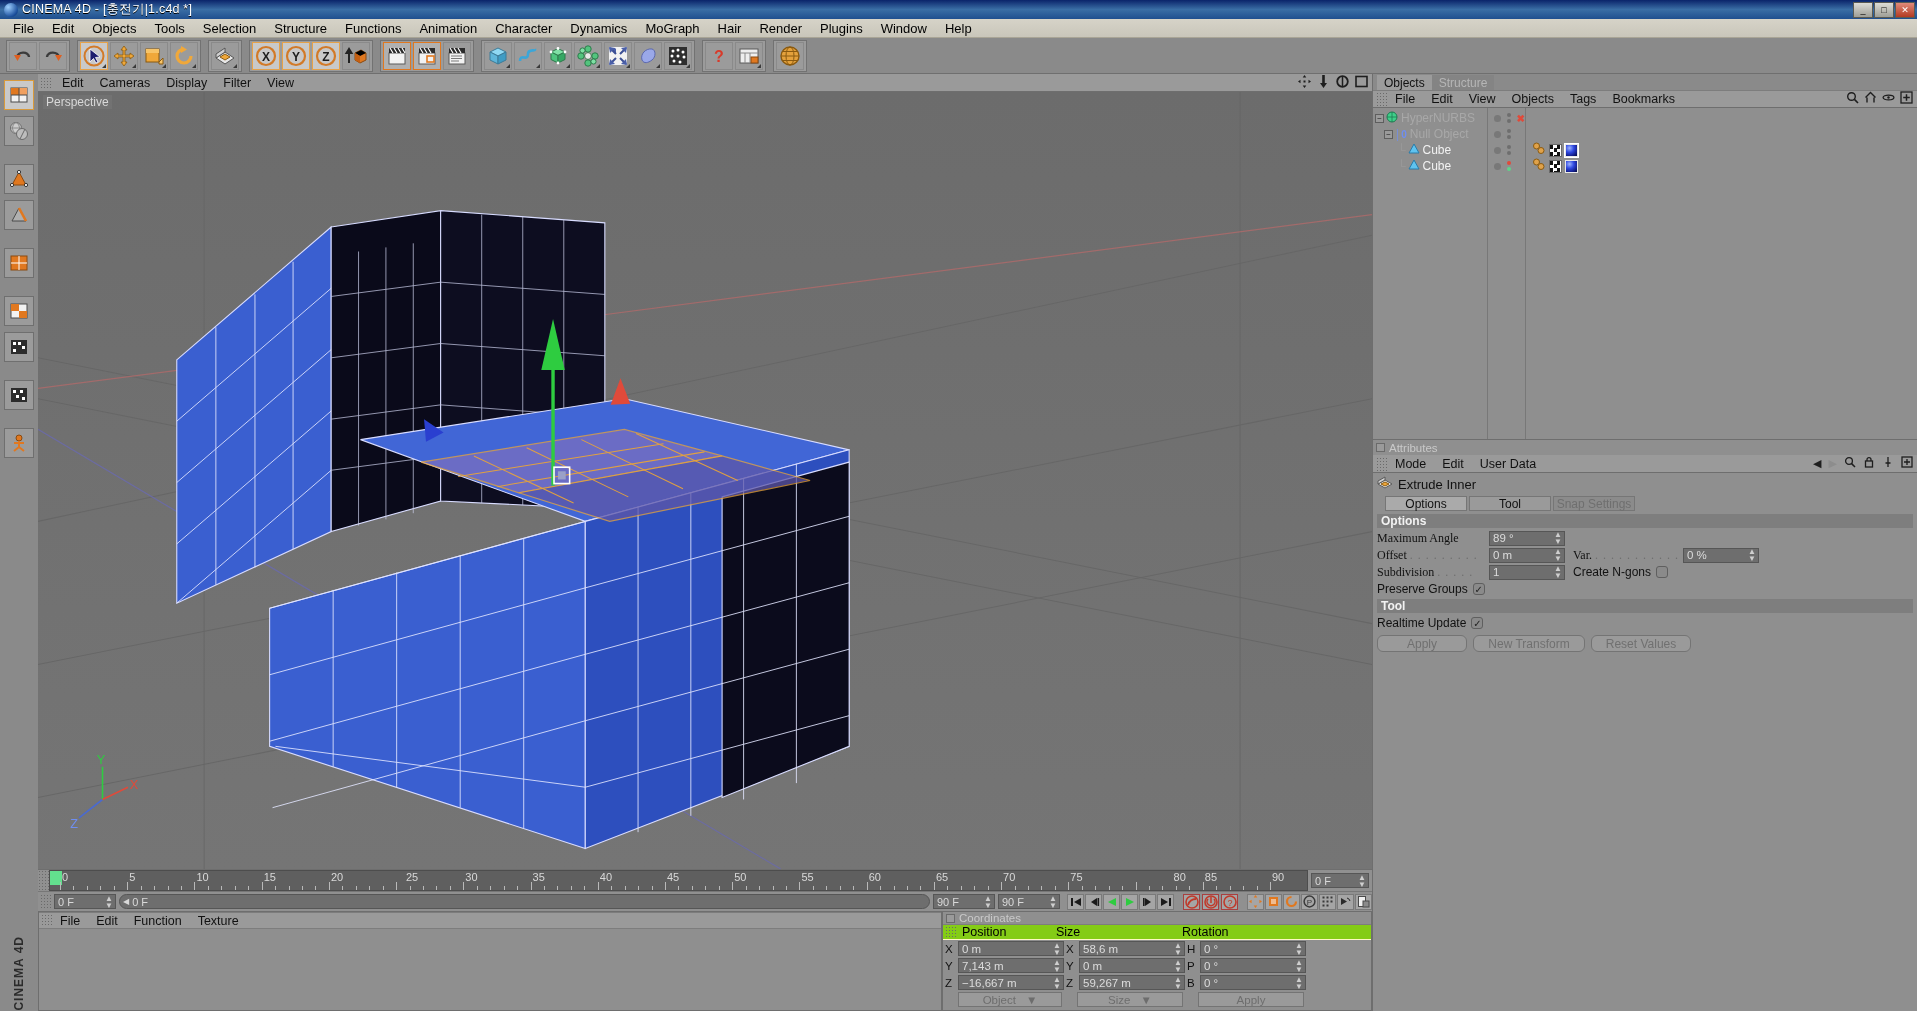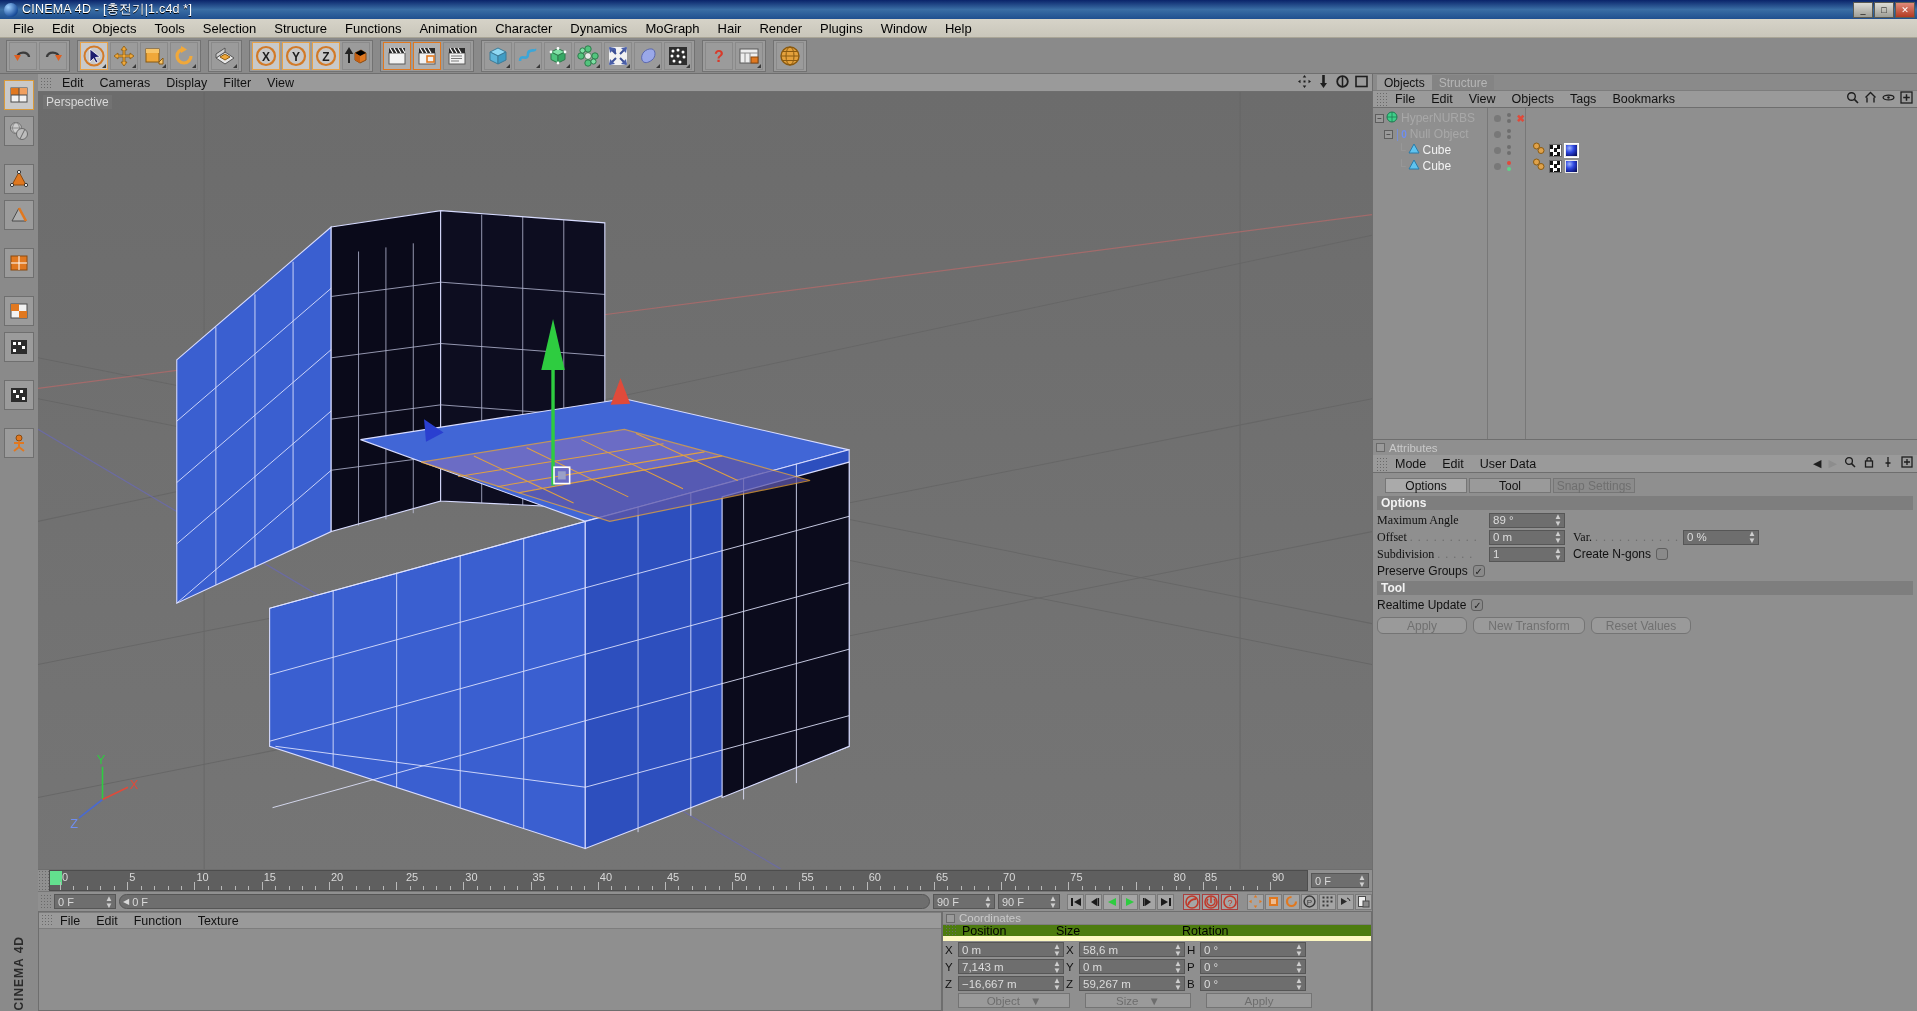--- a/index.html
+++ b/index.html
@@ -934,21 +934,21 @@
           <div class="mi">Function</div>
           <div class="mi">Texture</div>
         </div>
       </div>
 
       <div class="panel" id="coords">
         <div class="ptitle">
           <span class="sq"></span>
           <span>Coordinates</span>
         </div>
-        <div class="pmenu" style="background:#4d7c0f;border-bottom:5px solid #fef9c3;">
+        <div class="pmenu" style="background:#84cc16;border-bottom:1px solid #fef9c3;">
           <span class="grip2" style="height:13px;"></span>
           <span style="width:100px;padding-left:6px;font-size:12.5px;">Position</span>
           <span style="width:126px;font-size:12.5px;">Size</span>
           <span style="font-size:12.5px;">Rotation</span>
         </div>
         <div id="coordbody">
           <div class="crow">
             <span class="axlab">X</span>
             <div class="cfield">
                 <span>0 m</span>
@@ -994,21 +994,21 @@
                 <span class="spin">▲<br>▼</span>
               </div>
             <span class="axlab">B</span>
             <div class="cfield">
                 <span>0 °</span>
                 <span class="spin">▲<br>▼</span>
               </div>
           </div>
           <div class="crow">
             <span class="axlab"></span>
-            <div class="cbtn" style="width:112px;">
+            <div class="cbtn" style="width:104px;">
               <span>Object</span>
               <span>▼</span>
             </div>
             <span class="axlab"></span>
             <div class="cbtn" style="width:106px;">
               <span>Size</span>
               <span>▼</span>
             </div>
             <span class="axlab"></span>
             <div class="cbtn" style="width:106px;">
@@ -1174,20 +1174,29 @@
                 <path d="M6 1 v6 M3.5 7 h5 M6 7 v4" stroke="#1e1e1e" stroke-width="1.3" fill="none"></path>
               </svg></span>
           <span>
             <svg width="12" height="12" viewBox="0 0 12 12">
                 <rect x="1" y="1" width="10" height="10" fill="none" stroke="#1e1e1e" stroke-width="1.3"></rect>
                 <path d="M6 3 v6 M3 6 h6" stroke="#1e1e1e" stroke-width="1.3"></path>
               </svg></span>
         </div>
       </div>
       <div id="attrbody">
+        <div class="objline">
+          <span>
+            <svg width="16" height="16" viewBox="0 0 16 16">
+                <polygon points="1,9 8,5 15,9 8,13" fill="#e6e6e6" stroke="#5a5a5a"></polygon>
+                <polygon points="4,9 8,7 12,9 8,11" fill="#f0a83a" stroke="#8a5a10"></polygon>
+                <polygon points="1,9 8,5 8,2 1,6" fill="#cfcfcf" stroke="#5a5a5a"></polygon>
+              </svg></span>
+          <span>Extrude Inner</span>
+        </div>
         <div class="attrtabs">
           <div class="atab on">Options</div>
           <div class="atab off">Tool</div>
           <div class="atab dis">Snap Settings</div>
         </div>
 
         <div class="sectionbar">Options</div>
 
         <div class="arow">
           <span class="alabdots">

